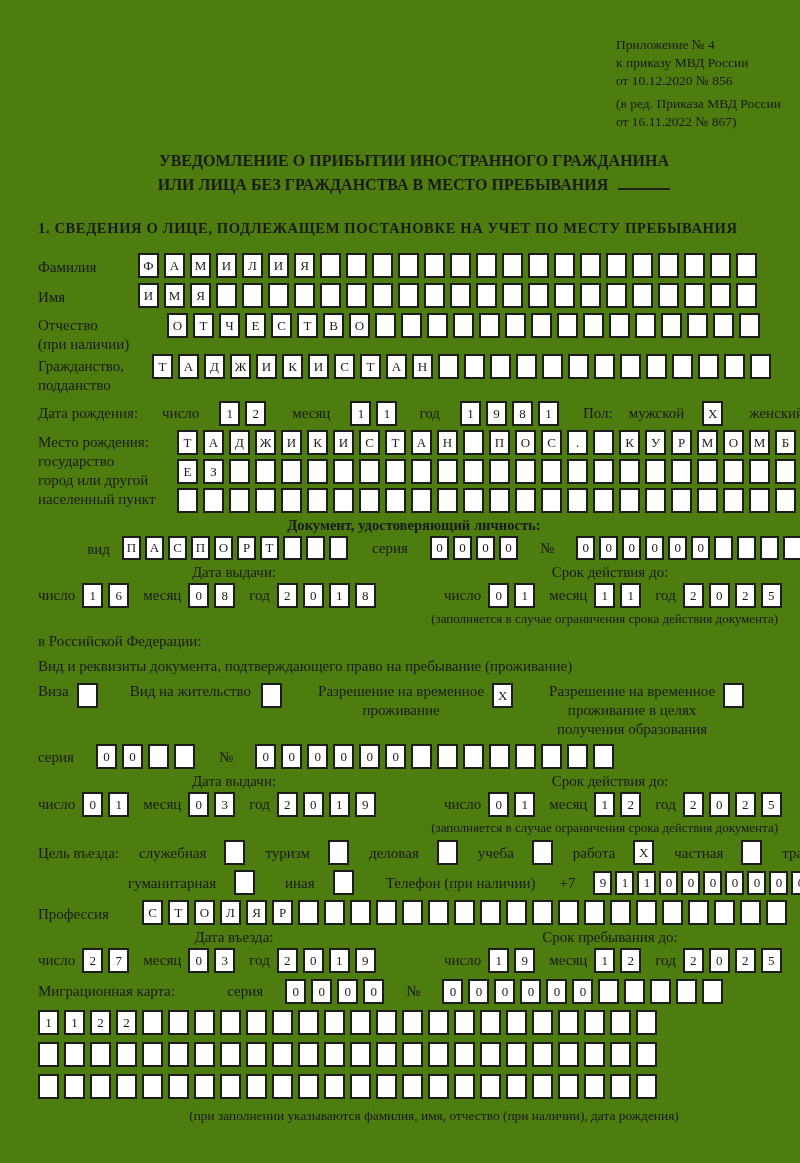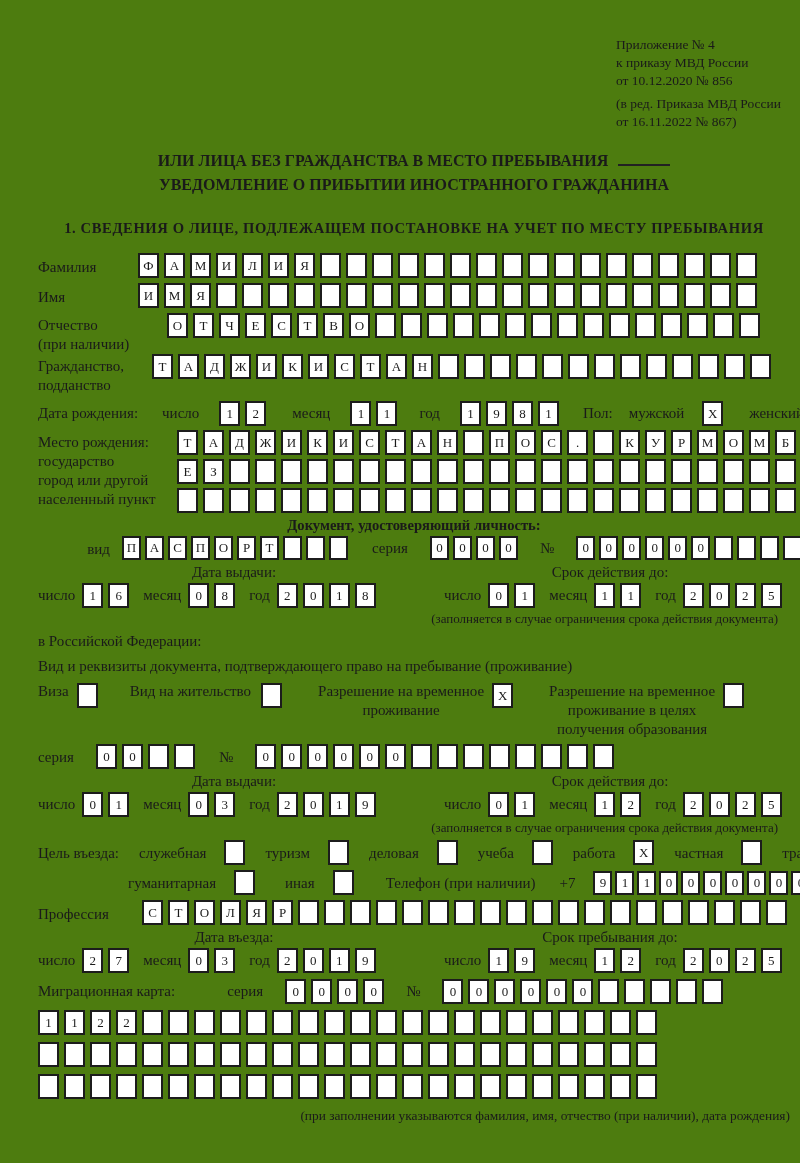--- a/index.html
+++ b/index.html
@@ -10,21 +10,21 @@
     font-family:"Liberation Serif","DejaVu Serif",serif;
     font-size:15px;line-height:1.25;overflow:hidden;position:relative;
   }
   
   .appendix{margin-left:578px;font-size:13.5px;line-height:18px;}
   .amend{margin-top:5px;}
   .forma{margin-top:18px;text-align:right;font-weight:bold;font-size:15px;letter-spacing:1px;padding-right:22px;}
   
   .title{margin-top:18px;text-align:center;font-weight:bold;font-size:16px;line-height:24px;}
   .blank{display:inline-block;width:52px;border-bottom:2px solid #222;height:14px;margin-left:10px;}
-  .sec{margin-top:22px;font-weight:bold;font-size:14.6px;letter-spacing:0.6px;white-space:nowrap;text-align:center;}
+  .sec{margin-top:22px;font-weight:bold;font-size:14.6px;letter-spacing:0.6px;white-space:nowrap;}
   
   .frow{display:flex;align-items:flex-start;gap:12px;}
   .aic{align-items:center;}
   .flabel{flex:0 0 auto;padding-top:3px;line-height:19px;}
   .w88{width:88px;} .w117{width:117px;} .w102{width:102px;} .w127{width:127px;} .w72{width:72px;} .w92{width:92px;} .w124{width:124px;}
   .lb{flex:0 0 auto;white-space:nowrap;}
   .stack{flex:1 1 auto;}
   
   .cells{display:flex;gap:5px;flex:0 0 auto;}
   .cells.sm{gap:4px;} .cells.xs{gap:3px;}
@@ -50,43 +50,43 @@
   .dgroup .lb{margin-right:7px;}
   .dgroup .cells{margin-right:14px;}
   .dgroup .cells:last-child{margin-right:0;}
   .note{font-size:13px;text-align:right;margin-top:3px;padding-right:12px;}
   .introline{margin-top:4px;line-height:21px;}
   
   .permitrow{margin-top:5px;}
   .popt{display:flex;align-items:flex-start;}
   .popt .cells{margin-top:1px;}
   .optlines{text-align:center;line-height:19px;}
-  .repnote{margin-top:9px;font-size:13.4px;text-align:right;padding-left:40px;white-space:nowrap;}
+  .repnote{margin-top:9px;font-size:13.4px;text-align:center;padding-left:40px;white-space:nowrap;}
 </style>
 </head>
 <body>
 
 <div class="page">
 
   <div class="appendix">
     <div>Приложение № 4</div>
     <div>к приказу МВД России</div>
     <div>от 10.12.2020 № 856</div>
     <div class="amend">
       <div>(в ред. Приказа МВД России</div>
       <div>от 16.11.2022 № 867)</div>
     </div>
   </div>
 
 
   <div class="title">
+    <div>УВЕДОМЛЕНИЕ О ПРИБЫТИИ ИНОСТРАННОГО ГРАЖДАНИНА</div>
     <div>
       <span>ИЛИ ЛИЦА БЕЗ ГРАЖДАНСТВА В МЕСТО ПРЕБЫВАНИЯ</span><span class="blank"></span>
     </div>
-    <div>УВЕДОМЛЕНИЕ О ПРИБЫТИИ ИНОСТРАННОГО ГРАЖДАНИНА</div>
   </div>
 
   <div class="sec">1. СВЕДЕНИЯ О ЛИЦЕ, ПОДЛЕЖАЩЕМ ПОСТАНОВКЕ НА УЧЕТ ПО МЕСТУ ПРЕБЫВАНИЯ</div>
 
   <div class="frow mt16 aic">
     <div class="flabel w88">Фамилия</div>
     <div class="cells">
         <div class="cell">Ф</div>
         <div class="cell">А</div>
         <div class="cell">М</div>

